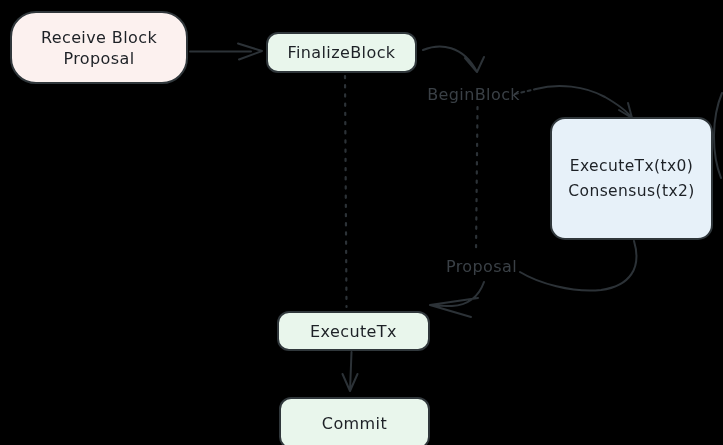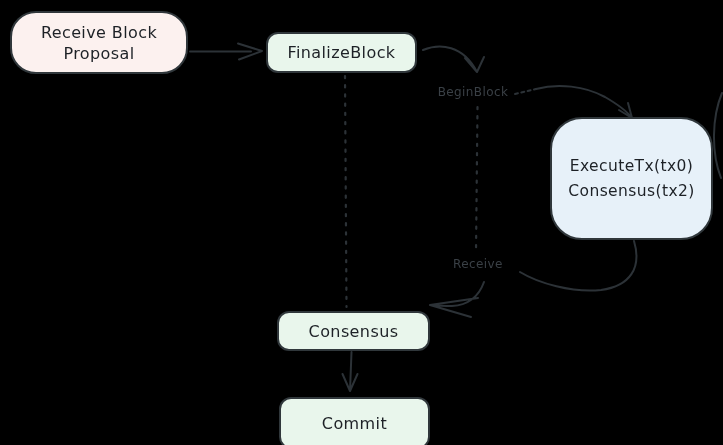--- a/index.html
+++ b/index.html
@@ -24,25 +24,25 @@
   svg.connectors path.dashes{stroke-dasharray:3 3.5;}
   .node{
     position:absolute;box-sizing:border-box;
     border:2px solid var(--node_border);
     color:var(--node_text);
     display:flex;flex-direction:column;align-items:center;justify-content:center;
     text-align:center;letter-spacing:.4px;
   }
   .node.pink{background:var(--fill_pink);border-radius:26px;font-size:16px;line-height:21px;}
   .node.green{background:var(--fill_green);border-radius:12px;font-size:16px;}
-  .node.blue{background:var(--fill_blue);border-radius:32px;font-size:15.5px;}
+  .node.blue{background:var(--fill_blue);border-radius:15px;font-size:15.5px;}
   .tx-line{line-height:24.5px;white-space:nowrap;}
   .edge-label{
-    position:absolute;color:var(--label);font-size:12px;letter-spacing:.4px;
-    white-space:nowrap;text-align:center;
+    position:absolute;color:var(--label);font-size:16px;letter-spacing:.4px;
+    white-space:nowrap;text-align:right;
   }
 </style>
 </head>
 <body>
 
 <div class="canvas">
 
   <svg class="connectors" viewBox="0 0 723 445" xmlns="http://www.w3.org/2000/svg" aria-hidden="true">
 
     <path d="M190 51.5 L251 51.5 M262 51 L238 43.5 M262 51 L239 59.5" stroke-width="2.4"></path>
@@ -58,38 +58,38 @@
 
     <path d="M484 282 C479 296 470 305 452 306 C445 306 440 306 435 305 M430 305 L478 298 M430 305 L471 317"></path>
 
     <path class="dotted" d="M345 76 L346.5 307"></path>
 
     <path class="dotted" d="M477.5 107 L476 252"></path>
 
     <path d="M351.5 352 L350 391 M350 391 L342.5 374 M350 391 L357.5 374"></path>
   </svg>
 
-  <div class="node pink" style="left:10px;top:11px;width:178px;height:63px;padding:0 22px;">
+  <div class="node pink" style="left:10px;top:11px;width:178px;height:73px;padding:0 22px;">
     <span>Receive Block Proposal</span>
   </div>
 
   <div class="node green" style="left:266px;top:32px;width:151px;height:41px;">
     <span>FinalizeBlock</span>
   </div>
 
   <div class="node blue" style="left:550px;top:117px;width:163px;height:123px;">
     <div class="tx-line">ExecuteTx(tx0)</div>
     <div class="tx-line">Consensus(tx2)</div>
   </div>
 
   <div class="node green" style="left:277px;top:311px;width:153px;height:40px;">
-    <span>Consensus</span>
+    <span>ExecuteTx</span>
   </div>
 
   <div class="node green" style="left:279px;top:397px;width:151px;height:52px;justify-content:center;">
     <span>Commit</span>
   </div>
 
   <div class="edge-label" style="left:426px;top:85px;width:94px;">BeginBlock</div>
 
-  <div class="edge-label" style="left:439px;top:257px;width:78px;">Receive</div>
+  <div class="edge-label" style="left:439px;top:257px;width:78px;">Proposal</div>
 
 </div>
 
 </body></html>

